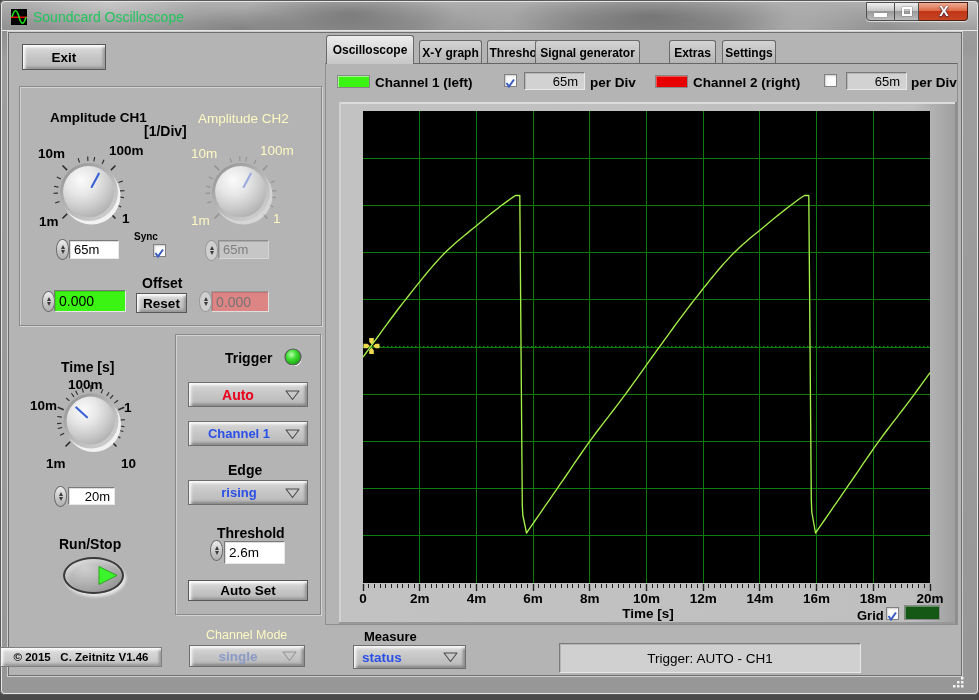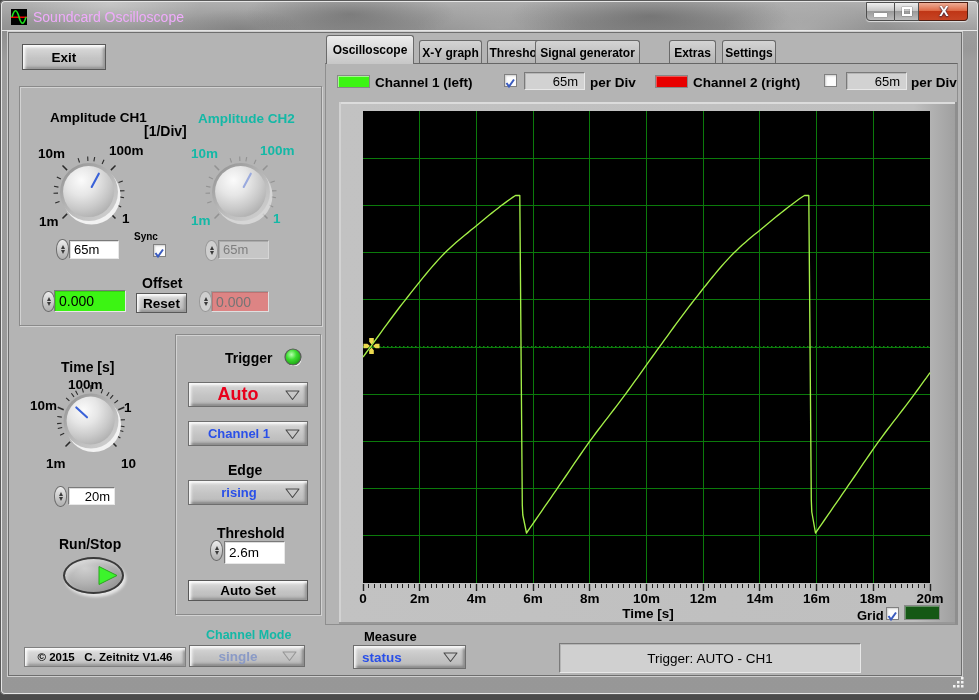--- a/index.html
+++ b/index.html
@@ -8,33 +8,33 @@
  radial-gradient(ellipse 150px 40px at 350px 14px, rgba(40,40,40,0.30), rgba(0,0,0,0) 70%),
  radial-gradient(ellipse 200px 45px at 650px 16px, rgba(35,35,35,0.33), rgba(0,0,0,0) 70%),
  radial-gradient(ellipse 120px 35px at 500px 28px, rgba(255,255,255,0.14), rgba(255,255,255,0) 70%),
  radial-gradient(ellipse 130px 45px at 110px 4px, rgba(255,255,255,0.30), rgba(255,255,255,0) 70%),
  radial-gradient(ellipse 110px 40px at 800px 30px, rgba(255,255,255,0.22), rgba(255,255,255,0) 70%),
  radial-gradient(ellipse 140px 70px at 970px 2px, rgba(255,255,255,0.28), rgba(255,255,255,0) 70%),
  radial-gradient(ellipse 90px 30px at 240px 30px, rgba(60,60,60,0.18), rgba(0,0,0,0) 70%),
  linear-gradient(180deg,#b2b2b2 0%,#a6a6a6 10px,#989898 22px,#909090 32px,#9d9d9d 60px,#979797 100%);
  box-shadow: inset 0 0 0 1px #595959, inset 0 0 0 2px #e6e6e6;}
 .client{position:absolute;left:8px;top:32px;width:954px;height:644px;background:#b4b4b4;border:1px solid #6e6e6e;box-shadow:0 0 0 1px #cfcfcf}
-.titletext{position:absolute;left:33px;top:9px;font-size:14px;color:#f0abfc}
+.titletext{position:absolute;left:33px;top:9px;font-size:14px;color:#22c55e}
 .grp{position:absolute;border:1px solid #8a8a8a;box-shadow:inset 1px 1px 0 #d2d2d2, 1px 1px 0 #d2d2d2}
 .btn{position:absolute;background:linear-gradient(180deg,#ebebeb 0%,#d8d8d8 12%,#c4c4c4 55%,#bcbcbc 90%,#a8a8a8 100%);border:1px solid #585858;box-shadow:inset 2px 2px 3px #fdfdfd,inset -2px -2px 3px #939393;display:flex;align-items:center;justify-content:center;font-weight:bold;color:#000}
 .drop{position:absolute;background:linear-gradient(180deg,#ececec 0%,#d4d4d4 10%,#c4c4c4 55%,#bbbbbb 90%,#a2a2a2 100%);border:1px solid #6e6e6e;box-shadow:inset 2px 2px 3px #fafafa,inset -2px -2px 3px #868686;display:flex;align-items:center;font-weight:bold}
 .tri{position:absolute;right:6px;top:50%;margin-top:-5px;width:16px;height:11px}
 .tri svg{display:block}
 .field{position:absolute;background:#fff;border:1px solid #7a7a7a;border-right-color:#e8e8e8;border-bottom-color:#e8e8e8;box-shadow:inset 1px 1px 0 #00000022;font-weight:normal;font-size:13px;color:#000;display:flex;align-items:center}
 .spin{position:absolute;width:13px;height:21px;background:linear-gradient(180deg,#ececec,#aeaeae);border:1px solid #6e6e6e;border-radius:6px/10px}
 .spin:before{content:"";position:absolute;left:3.5px;top:5px;width:0;height:0;border-left:2.5px solid transparent;border-right:2.5px solid transparent;border-bottom:4px solid #3a3a3a}
 .spin:after{content:"";position:absolute;left:3.5px;bottom:5px;width:0;height:0;border-left:2.5px solid transparent;border-right:2.5px solid transparent;border-top:4px solid #3a3a3a}
 .cb{position:absolute;width:13px;height:13px;background:#fdfdfd;border:1px solid #808080;box-shadow:inset 1px 1px 2px #00000030}
 .lbl{position:absolute;font-weight:bold;color:#000;white-space:nowrap}
-.dlbl{position:absolute;font-weight:bold;color:#14b8a6;white-space:nowrap}
+.dlbl{position:absolute;font-weight:normal;color:#fef9c3;white-space:nowrap}
 .tab{position:absolute;border:1px solid #6a6a6a;border-bottom:none;border-radius:3px 3px 0 0;display:flex;align-items:center;justify-content:center;font-weight:bold;font-size:12px;white-space:nowrap}
 .tabsel{background:linear-gradient(180deg,#ededed,#c6c6c6);z-index:3}
 .tabun{background:linear-gradient(180deg,#d4d4d4,#b2b2b2);z-index:1}
 </style></head><body>
 <div class="win"></div>
 <svg class="abs" style="left:11px;top:9px" width="16" height="16">
     <rect width="16" height="16" fill="#000"></rect>
     <rect y="7.5" width="16" height="1.5" fill="#e00"></rect>
     <path d="M1,8 Q4.5,-4.5 8,8 Q11.5,20.5 15,8" fill="none" stroke="#1de01d" stroke-width="1.6"></path>
   </svg>
@@ -195,35 +195,35 @@
 <div class="lbl" style="left:124px;top:400px;font-size:13.5px">1</div>
 <div class="lbl" style="left:46px;top:456px;font-size:13.5px">1m</div>
 <div class="lbl" style="left:121px;top:456px;font-size:13.5px">10</div>
 <div class="spin" style="left:54px;top:486px"></div>
 <div class="field" style="left:68px;top:487px;width:47px;height:18px;justify-content:flex-end;padding-right:4px">20m</div>
 <div class="lbl" style="left:59px;top:536px;font-size:14px">Run/Stop</div>
 <div class="abs" style="left:63px;top:557px;width:61px;height:37px;border-radius:50%;background:radial-gradient(ellipse at 35% 28%,#cfcfcf,#b2b2b2 45%,#969696 80%,#8a8a8a);border:2px solid #3a3a3a;box-shadow:2px 3px 3px #ffffffaa, inset 2px 3px 4px #ffffff66"></div>
 <svg class="abs" style="left:63px;top:557px" width="61" height="37">
     <path d="M36,9.5 L54,18.5 L36,27.5 Z" fill="#3cf42c" stroke="#2aa51e" stroke-width="1" stroke-linejoin="round"></path>
   </svg>
-<div class="btn" style="left:24px;top:647px;width:162px;height:20px;font-size:11.5px;background:linear-gradient(180deg,#dedede,#c2c2c2);border-color:#808080">© 2015&nbsp;&nbsp; C. Zeitnitz V1.46</div>
+<div class="btn" style="left:0;top:647px;width:162px;height:20px;font-size:11.5px;background:linear-gradient(180deg,#dedede,#c2c2c2);border-color:#808080">© 2015&nbsp;&nbsp; C. Zeitnitz V1.46</div>
 <div class="grp" style="left:175px;top:334px;width:146px;height:281px"></div>
 <div class="lbl" style="left:225px;top:350px;font-size:14px">Trigger</div>
 <svg class="abs" style="left:284px;top:348px" width="18" height="18">
     <defs>
       <radialGradient id="led" cx="0.4" cy="0.35" r="0.7">
         <stop offset="0" stop-color="#b8ffb0"></stop>
         <stop offset="0.45" stop-color="#3ddd30"></stop>
         <stop offset="1" stop-color="#1a9a12"></stop>
       </radialGradient>
     </defs>
     <circle cx="10" cy="11" r="7.5" fill="#ffffffcc"></circle>
     <circle cx="9" cy="9" r="8" fill="url(#led)" stroke="#5a5a5a" stroke-width="1.2"></circle>
   </svg>
-<div class="drop" style="left:188px;top:382px;width:120px;height:25px;font-size:18px;color:#e8001c;justify-content:center;padding-right:20px">Auto<div class="tri">
+<div class="drop" style="left:188px;top:382px;width:120px;height:25px;font-size:14px;color:#e8001c;justify-content:center;padding-right:20px">Auto<div class="tri">
       <svg width="16" height="11">
         <path d="M1,1 L14,1 L7.5,9.5 Z" fill="#c8c8c8" stroke="#4a4a4a" stroke-width="1.1" stroke-linejoin="round"></path>
       </svg>
     </div></div>
 <div class="drop" style="left:188px;top:421px;width:120px;height:25px;font-size:13px;color:#2a50e8;justify-content:center;padding-right:18px">Channel 1<div class="tri">
       <svg width="16" height="11">
         <path d="M1,1 L14,1 L7.5,9.5 Z" fill="#c8c8c8" stroke="#4a4a4a" stroke-width="1.1" stroke-linejoin="round"></path>
       </svg>
     </div></div>
 <div class="lbl" style="left:228px;top:462px;font-size:14px">Edge</div>

